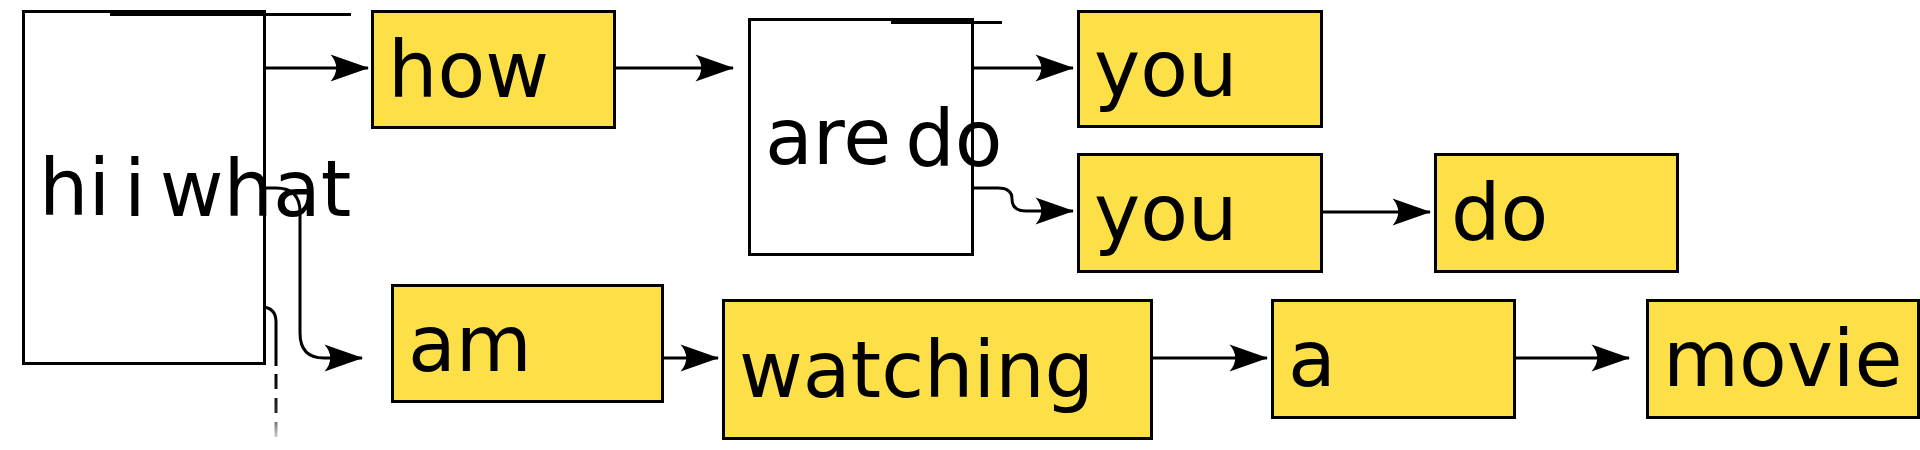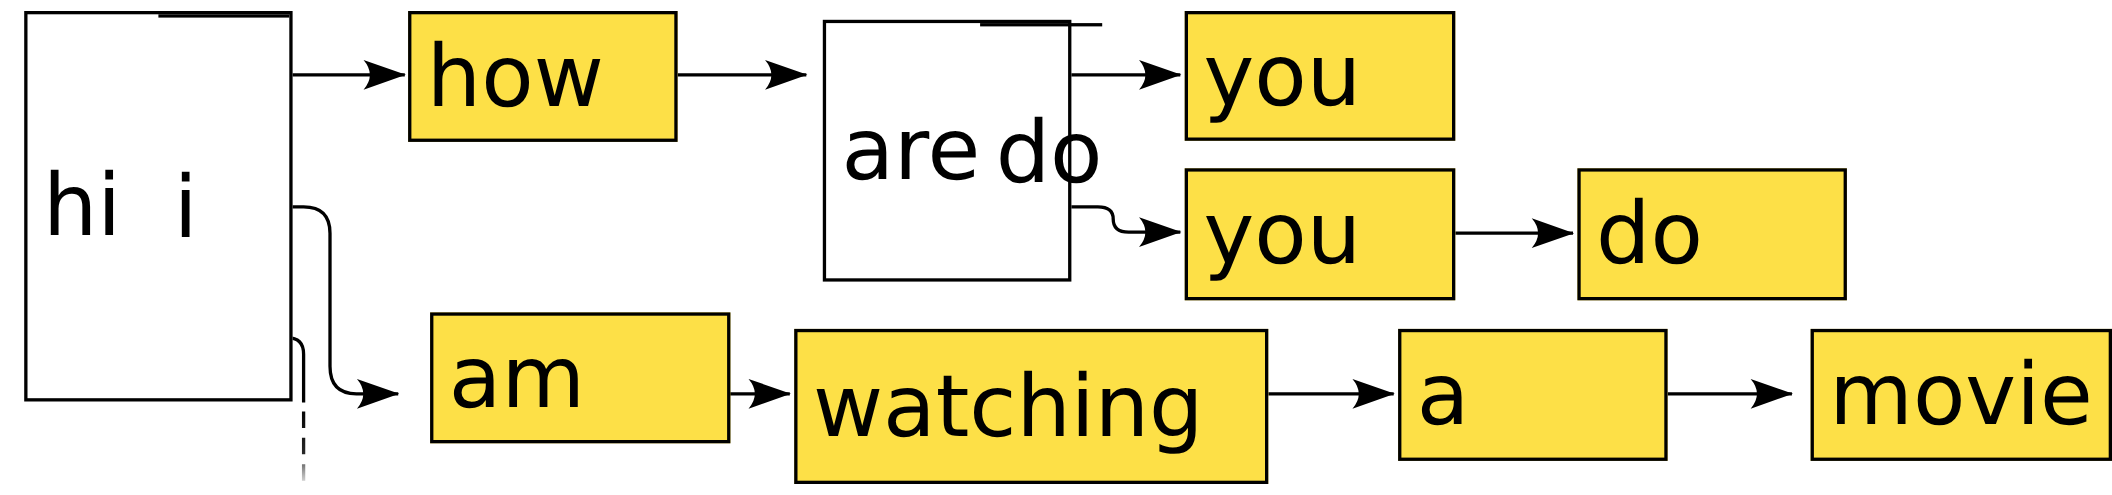--- a/index.html
+++ b/index.html
@@ -89,20 +89,23 @@
     <path d="M1516 358 H1629" fill="none" stroke="#000000" stroke-width="3" marker-end="url(#arrowhead)"></path>
   </svg>
 
   <div class="stack" style="left:10px; top:10px; width:244px; height:355px;">
     <div class="row">
       <span>hi</span>
     </div>
     <div class="row">
       <span>i</span>
     </div>
+    <div class="row">
+      <span>what</span>
+    </div>
   </div>
 
   <div class="node" style="left:371px; top:10px; width:245px; height:119px;">
     <span>how</span>
   </div>
 
   <div class="stack" style="left:736px; top:18px; width:226px; height:238px;">
     <div class="row">
       <span>are</span>
     </div>

